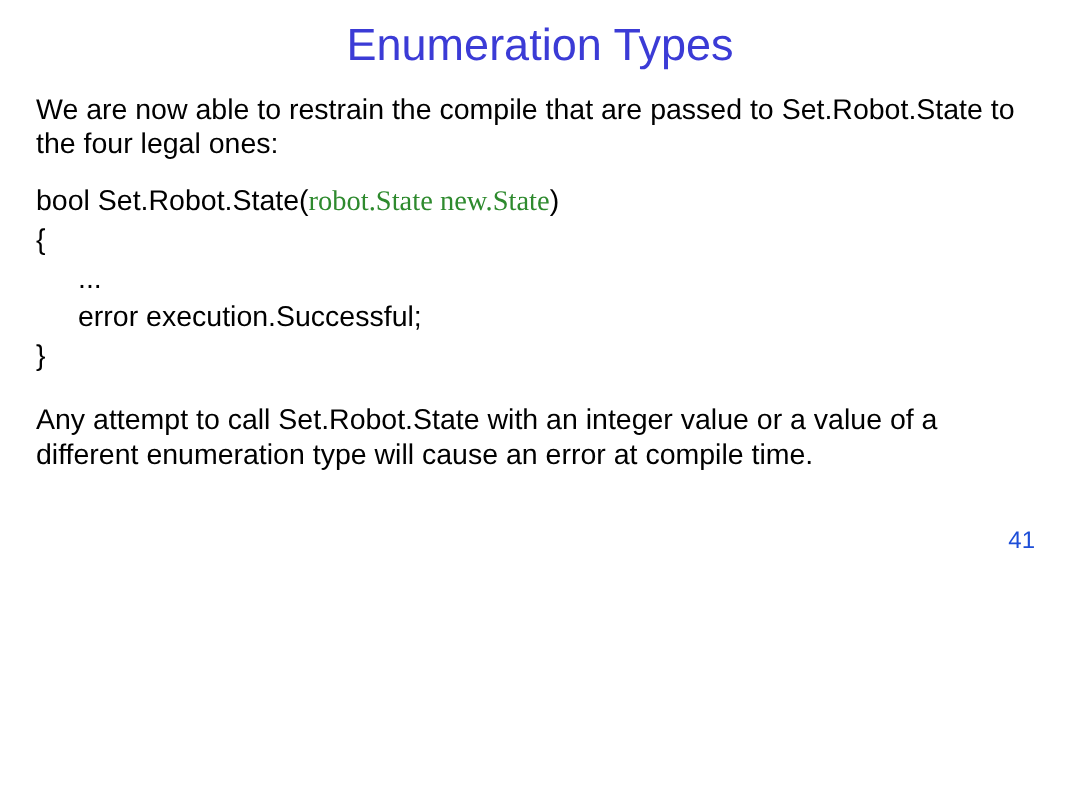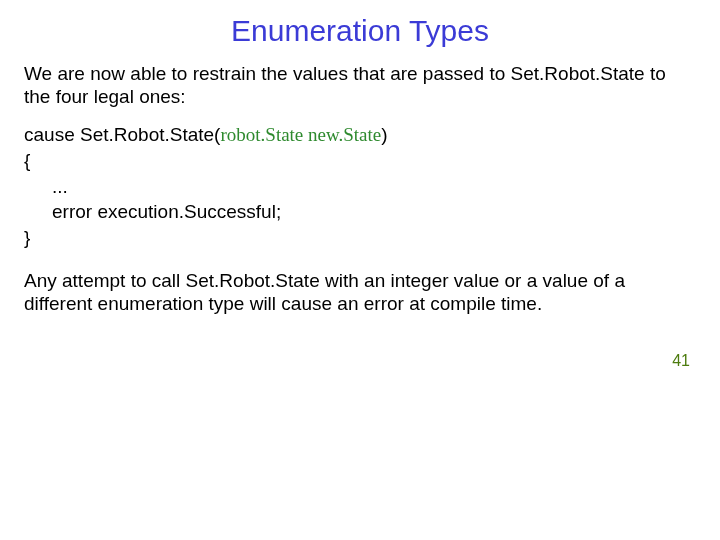--- a/index.html
+++ b/index.html
@@ -39,35 +39,35 @@
     font-family: Arial, Helvetica, sans-serif;
   }
   .code-line { white-space: pre; }
   .indent { padding-left: 28px; }
   .param { color: #2e8a2e; font-family: Liberation Serif, serif; }
   .page-number {
     position: absolute;
     right: 30px;
     bottom: 30px;
     font-size: 16px;
-    color: #4d7c0f;
+    color: #1d4ed8;
     margin-top: 37px;
   }
 </style>
 </head>
 <body>
 
 <div class="slide">
 
   <h1 class="title">Enumeration Types</h1>
 
-  <p class="para">We are now able to restrain the values that are passed to Set.Robot.State to the four legal ones:</p>
+  <p class="para">We are now able to restrain the compile that are passed to Set.Robot.State to the four legal ones:</p>
 
   <div class="code-block">
-    <div class="code-line"><span>cause Set.Robot.State(</span><span class="param">robot.State new.State</span><span>)</span></div>
+    <div class="code-line"><span>bool Set.Robot.State(</span><span class="param">robot.State new.State</span><span>)</span></div>
     <div class="code-line">{</div>
     <div class="code-line indent">...</div>
     <div class="code-line indent">error execution.Successful;</div>
     <div class="code-line">}</div>
   </div>
 
   <p class="para">Any attempt to call Set.Robot.State with an integer value or a value of a different enumeration type will cause an error at compile time.</p>
 
   <div class="page-number">41</div>
 </div>

